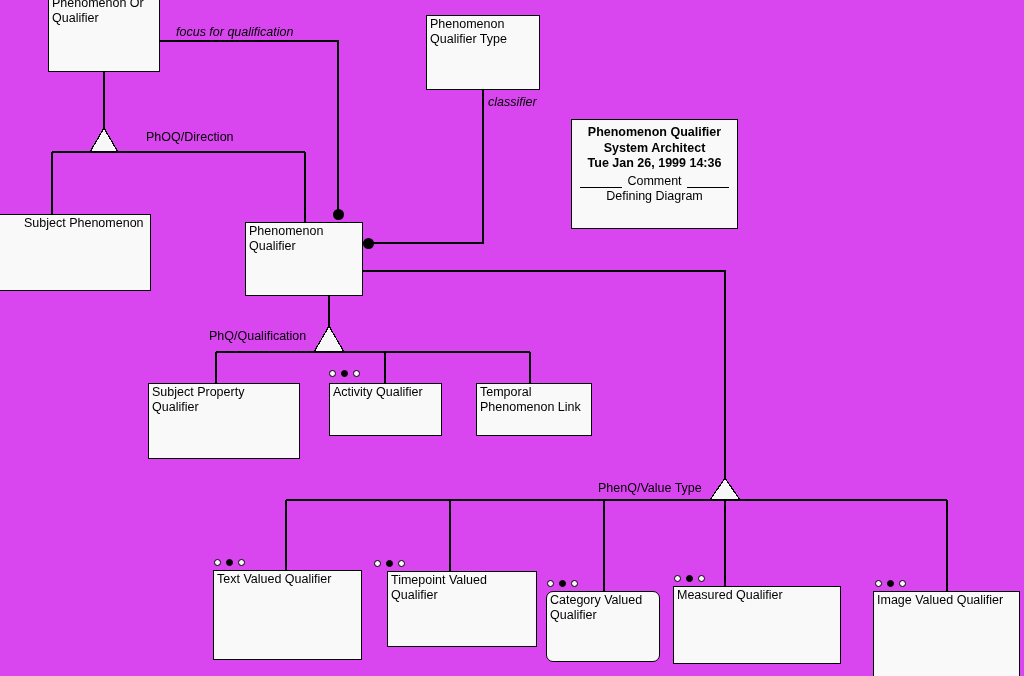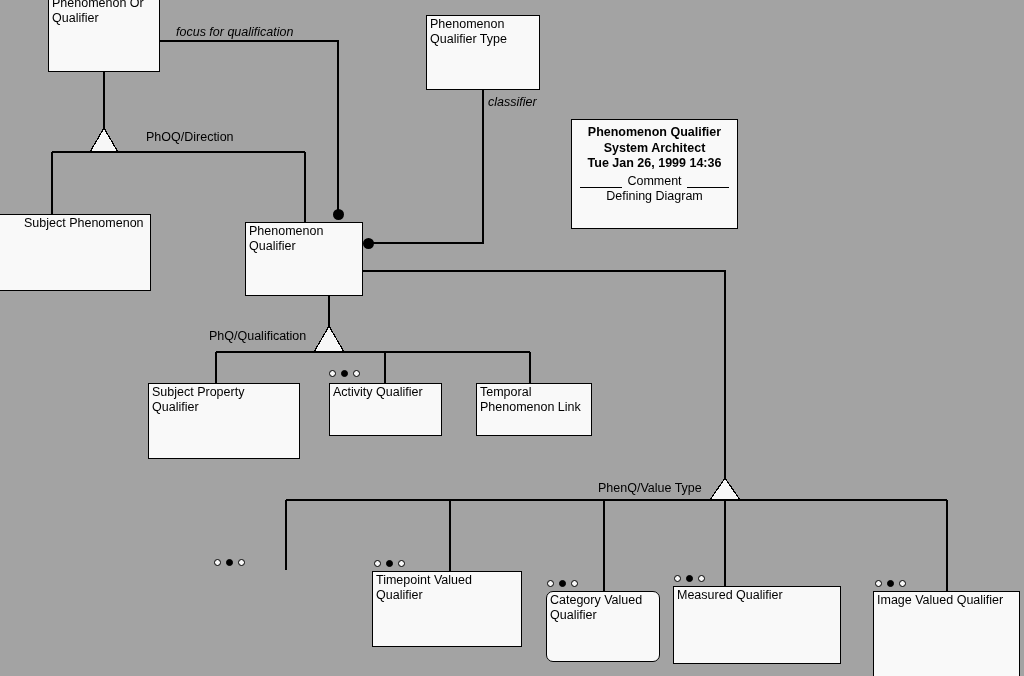--- a/index.html
+++ b/index.html
@@ -4,21 +4,21 @@
 <style>
   html, body {
     margin: 0;
     padding: 0;
     background: #f7f7f7;
   }
   #diagram {
     position: relative;
     width: 1024px;
     height: 676px;
-    background: #a3a3a3;
+    background: #d946ef;
     overflow: hidden;
     font-family: "Liberation Sans", sans-serif;
   }
   #svg-layer {
     position: absolute;
     left: 0;
     top: 0;
     width: 1024px;
     height: 676px;
   }
@@ -172,22 +172,25 @@
 
   <div class="uml-box" style="left:329px; top:383px; width:113px; height:53px;">
     <div class="box-label">Activity Qualifier</div>
   </div>
 
   <div class="uml-box" style="left:476px; top:383px; width:116px; height:53px;">
     <div class="box-label">Temporal
 Phenomenon Link</div>
   </div>
 
-
-  <div class="uml-box" style="left:372px; top:571px; width:150px; height:76px;">
+  <div class="uml-box" style="left:213px; top:570px; width:149px; height:90px;">
+    <div class="box-label">Text Valued Qualifier</div>
+  </div>
+
+  <div class="uml-box" style="left:387px; top:571px; width:150px; height:76px;">
     <div class="box-label">Timepoint Valued
 Qualifier</div>
   </div>
 
   <div class="uml-box" style="left:546px; top:591px; width:114px; height:71px;border-radius:7px;">
     <div class="box-label">Category Valued
 Qualifier</div>
   </div>
 
   <div class="uml-box" style="left:673px; top:586px; width:168px; height:78px;">

